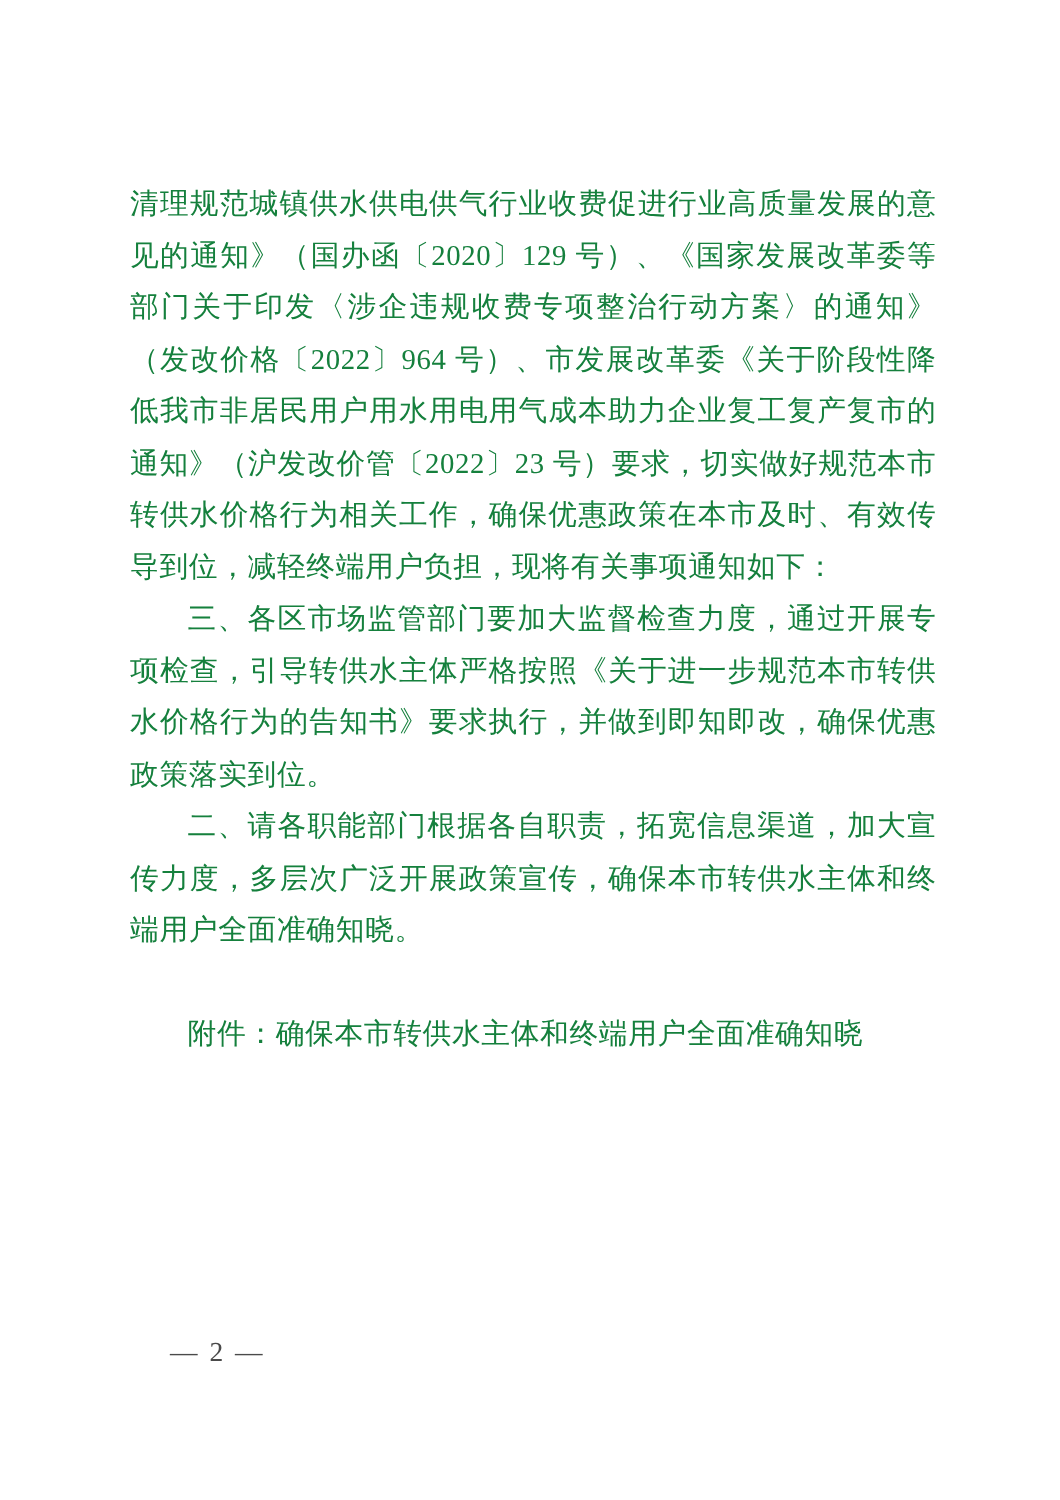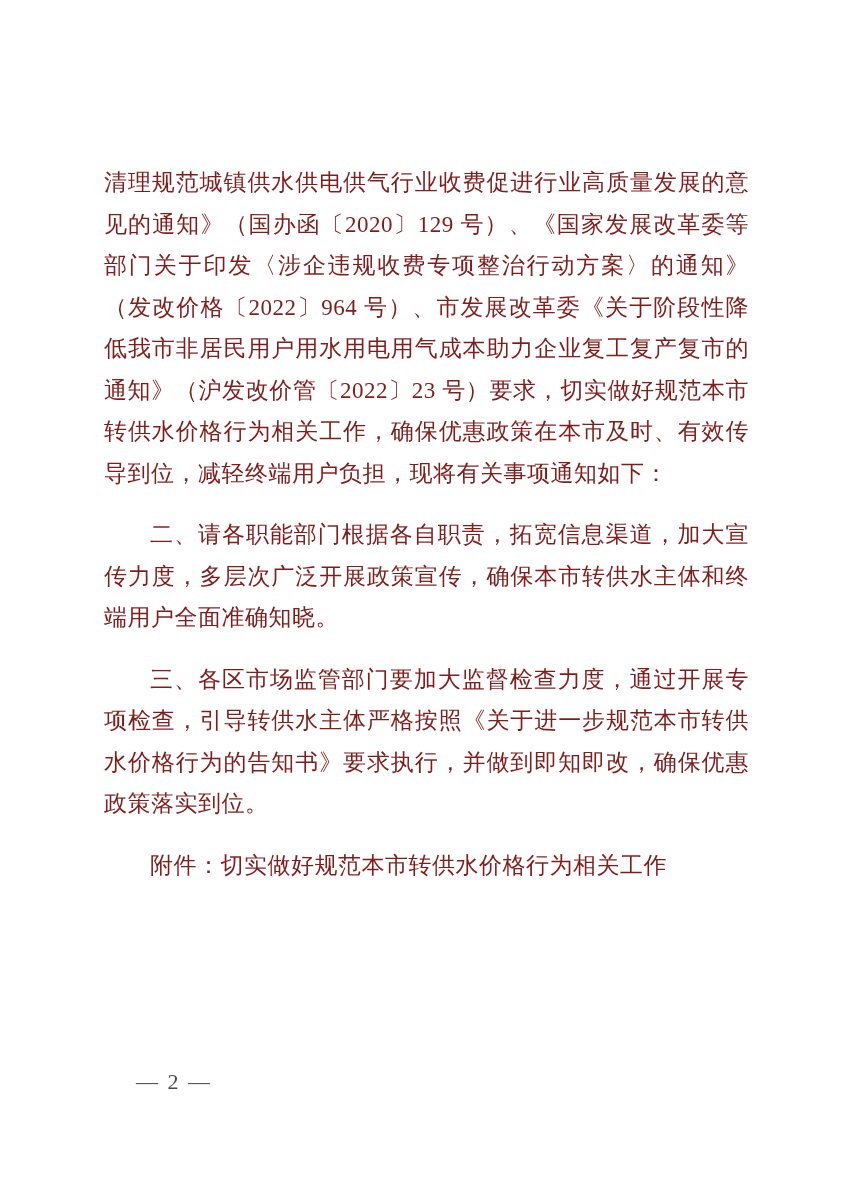--- a/index.html
+++ b/index.html
@@ -15,26 +15,25 @@
   }
   .content {
     position: absolute;
     left: 104px;
     top: 142px;
     width: 645px;
   }
   .content p {
     font-size: 23px;
     line-height: 41.5px;
-    color: #7f1d1d;
+    color: #15803d;
     text-align: justify;
     text-justify: inter-character;
     letter-spacing: 0.5px;
     word-break: break-all;
-    margin-top: 20px;
   }
   .content p.indent { text-indent: 2em; }
   .attachment {
     margin-top: 41.5px;
   }
   .footer {
     position: absolute;
     left: 136px;
     top: 1068px;
     font-size: 22px;
@@ -44,20 +43,20 @@
     font-family: "Liberation Serif", "DejaVu Serif", serif;
   }
 </style>
 </head>
 <body>
 
 <div class="page">
 
   <div class="content">
     <p>清理规范城镇供水供电供气行业收费促进行业高质量发展的意见的通知》（国办函〔2020〕129 号）、《国家发展改革委等部门关于印发〈涉企违规收费专项整治行动方案〉的通知》（发改价格〔2022〕964 号）、市发展改革委《关于阶段性降低我市非居民用户用水用电用气成本助力企业复工复产复市的通知》（沪发改价管〔2022〕23 号）要求，切实做好规范本市转供水价格行为相关工作，确保优惠政策在本市及时、有效传导到位，减轻终端用户负担，现将有关事项通知如下：</p>
+    <p class="indent">三、各区市场监管部门要加大监督检查力度，通过开展专项检查，引导转供水主体严格按照《关于进一步规范本市转供水价格行为的告知书》要求执行，并做到即知即改，确保优惠政策落实到位。</p>
     <p class="indent">二、请各职能部门根据各自职责，拓宽信息渠道，加大宣传力度，多层次广泛开展政策宣传，确保本市转供水主体和终端用户全面准确知晓。</p>
-    <p class="indent">三、各区市场监管部门要加大监督检查力度，通过开展专项检查，引导转供水主体严格按照《关于进一步规范本市转供水价格行为的告知书》要求执行，并做到即知即改，确保优惠政策落实到位。</p>
-    <p class="indent attachment">附件：切实做好规范本市转供水价格行为相关工作</p>
+    <p class="indent attachment">附件：确保本市转供水主体和终端用户全面准确知晓</p>
   </div>
 
   <div class="footer">— 2 —</div>
 
 </div>
 
 </body></html>

